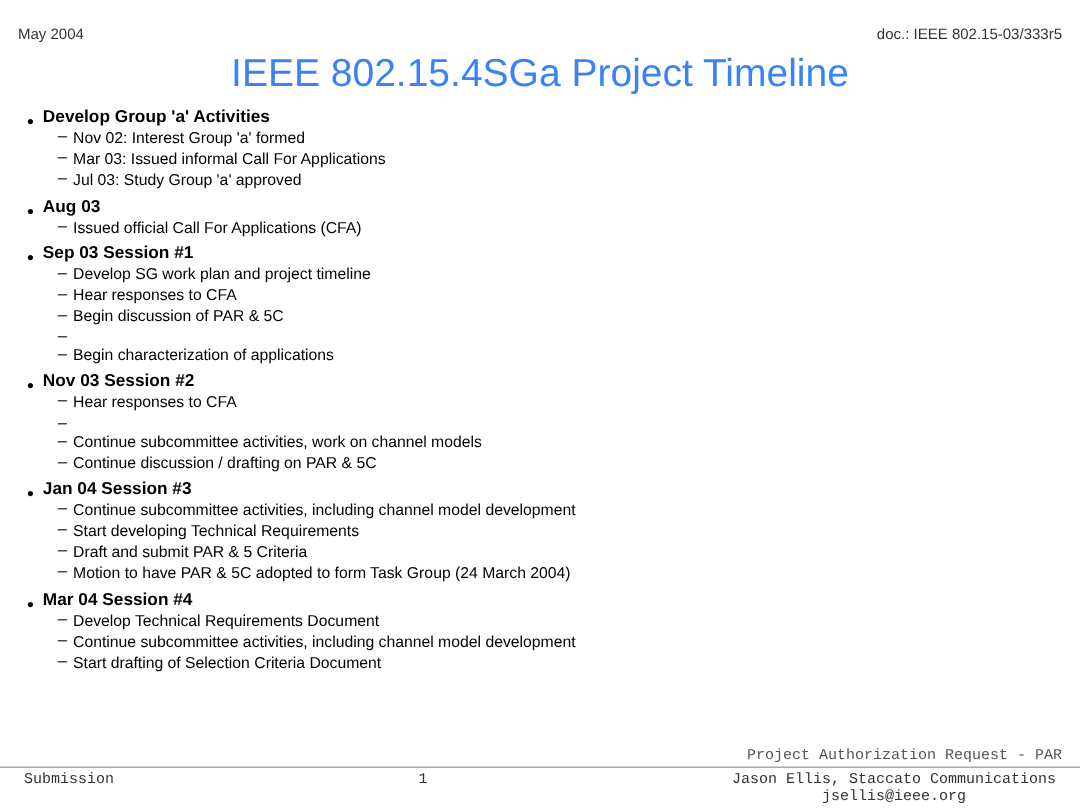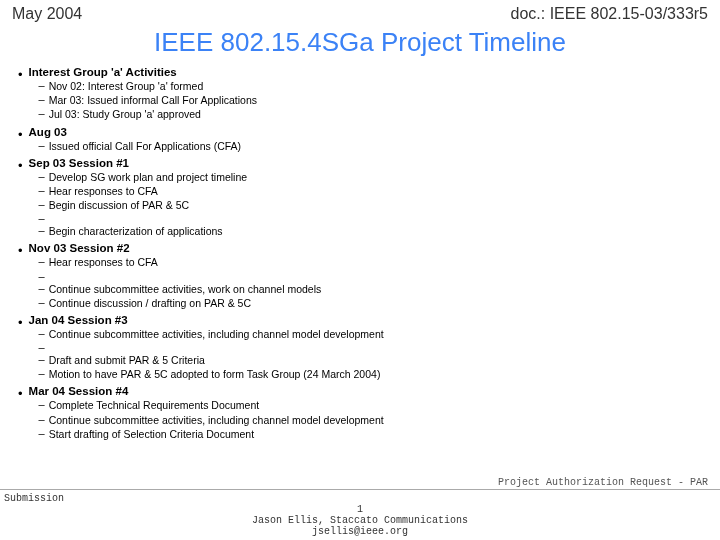--- a/index.html
+++ b/index.html
@@ -8,22 +8,22 @@
       height: 540px;
       background: #fff;
       font-family: Arial, sans-serif;
       font-size: 11px;
       overflow: hidden;
       position: relative;
     }
     .header-bar {
       display: flex;
       justify-content: space-between;
-      padding: 5px 12px 2px 12px;
-      font-size: 16px;
+      padding: 18px 12px 2px 12px;
+      font-size: 10px;
       color: #333;
     }
     .main-title {
       text-align: center;
       font-size: 26px;
       font-weight: normal;
       color: #3b82f6;
       padding: 2px 0 8px 0;
     }
     .content {
@@ -82,24 +82,23 @@
       text-align: right;
       padding: 0 12px;
       font-size: 10px;
       color: #555;
       margin-bottom: 1px;
     }
     .footer-bottom {
       display: flex;
       justify-content: space-between;
       border-top: 1px solid #aaa;
-      padding: 3px 4px;
+      padding: 3px 16px;
       font-size: 10px;
       color: #333;
-      flex-direction: column;
     }
     .footer-center {
       text-align: center;
     }
     .footer-right {
       text-align: center;
     }
   </style>
 </head>
 <body>
@@ -108,21 +107,21 @@
   <span>May 2004</span>
   <span>doc.: IEEE 802.15-03/333r5</span>
 </div>
 
 <div class="main-title">IEEE 802.15.4SGa Project Timeline</div>
 
 <div class="content" id="content-area">
 <div class="bullet-section">
       <span class="bullet">•</span>
       <div class="section-content">
-        <div class="section-title">Interest Group 'a' Activities</div>
+        <div class="section-title">Develop Group 'a' Activities</div>
         <div class="sub-items">
           <div class="sub-item">
             <span class="dash">–</span>
             <span class="sub-text">Nov 02: Interest Group 'a' formed</span>
           </div>
           <div class="sub-item">
             <span class="dash">–</span>
             <span class="sub-text">Mar 03: Issued informal Call For Applications</span>
           </div>
           <div class="sub-item">
@@ -198,40 +197,41 @@
       <span class="bullet">•</span>
       <div class="section-content">
         <div class="section-title">Jan 04 Session #3</div>
         <div class="sub-items">
           <div class="sub-item">
             <span class="dash">–</span>
             <span class="sub-text">Continue subcommittee activities, including channel model development</span>
           </div>
           <div class="sub-item">
             <span class="dash">–</span>
+            <span class="sub-text">Start developing Technical Requirements</span>
           </div>
           <div class="sub-item">
             <span class="dash">–</span>
             <span class="sub-text">Draft and submit PAR &amp; 5 Criteria</span>
           </div>
           <div class="sub-item">
             <span class="dash">–</span>
             <span class="sub-text sub-text-italic">Motion to have PAR &amp; 5C adopted to form Task Group (24 March 2004)</span>
           </div>
         </div>
       </div>
     </div>
     <div class="bullet-section">
       <span class="bullet">•</span>
       <div class="section-content">
         <div class="section-title">Mar 04 Session #4</div>
         <div class="sub-items">
           <div class="sub-item">
             <span class="dash">–</span>
-            <span class="sub-text">Complete Technical Requirements Document</span>
+            <span class="sub-text">Develop Technical Requirements Document</span>
           </div>
           <div class="sub-item">
             <span class="dash">–</span>
             <span class="sub-text">Continue subcommittee activities, including channel model development</span>
           </div>
           <div class="sub-item">
             <span class="dash">–</span>
             <span class="sub-text">Start drafting of Selection Criteria Document</span>
           </div>
         </div>

